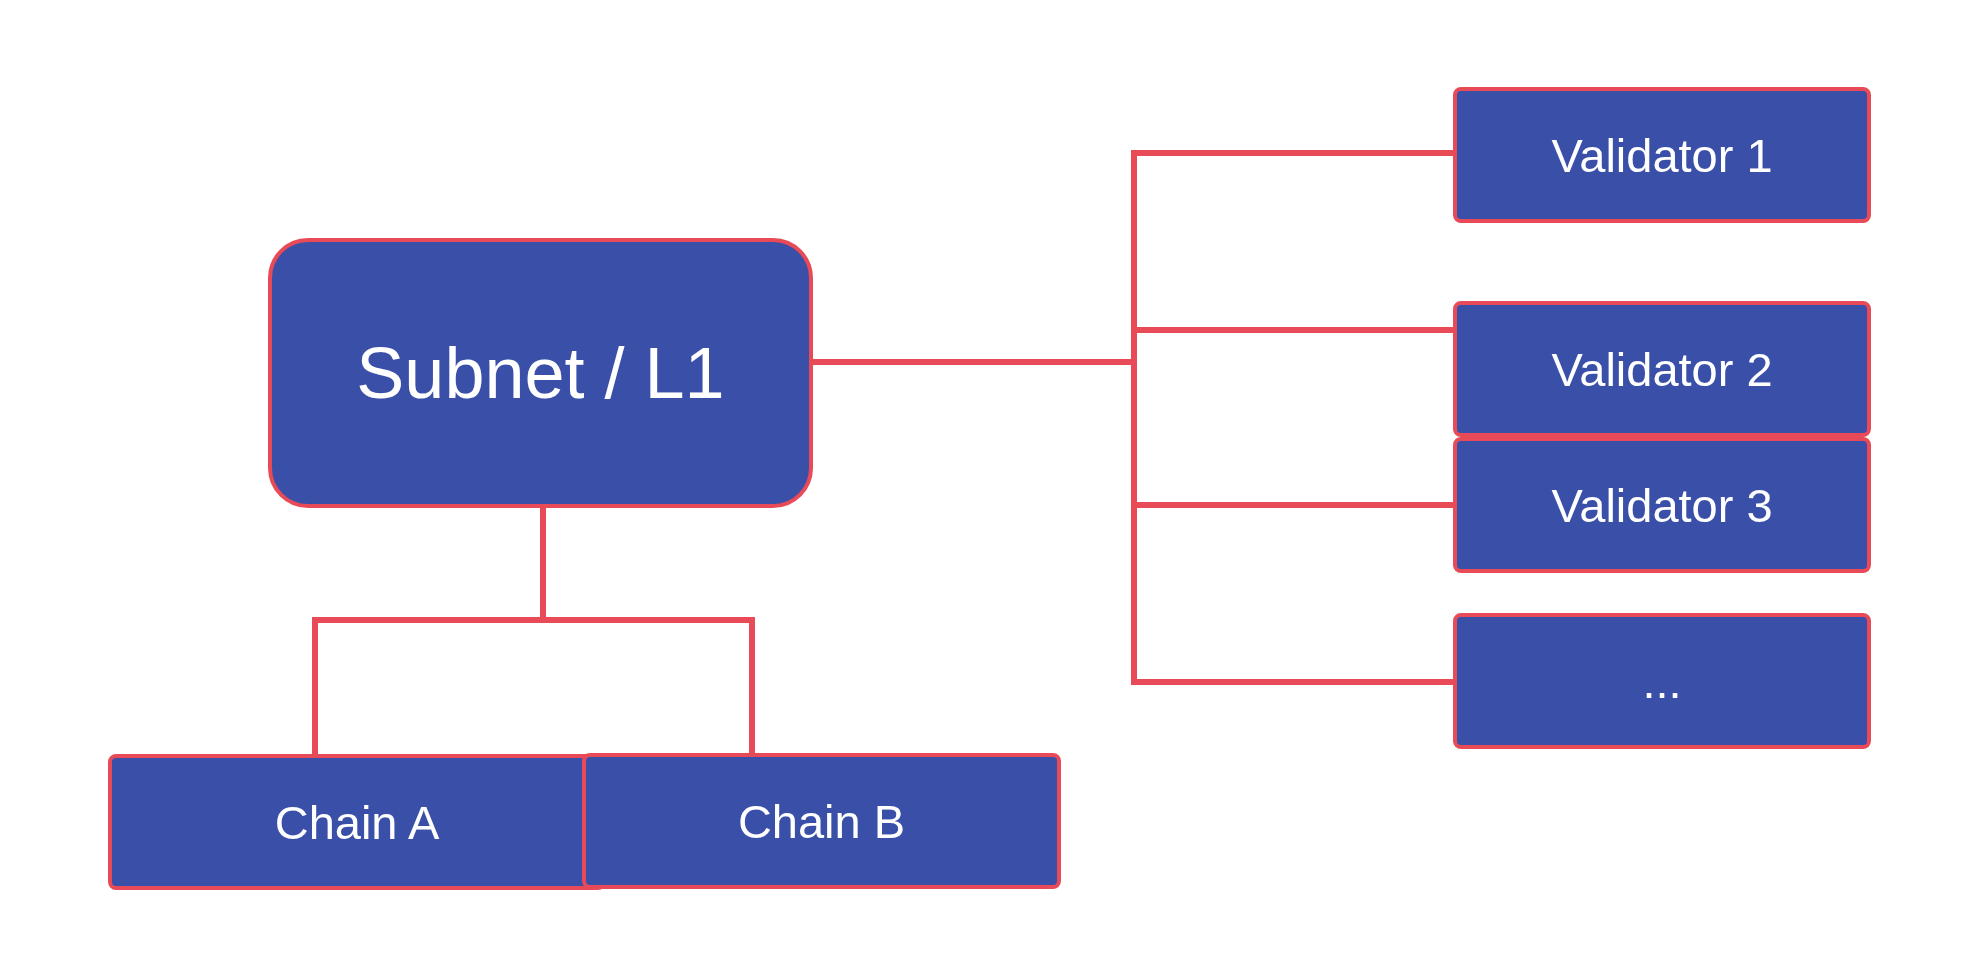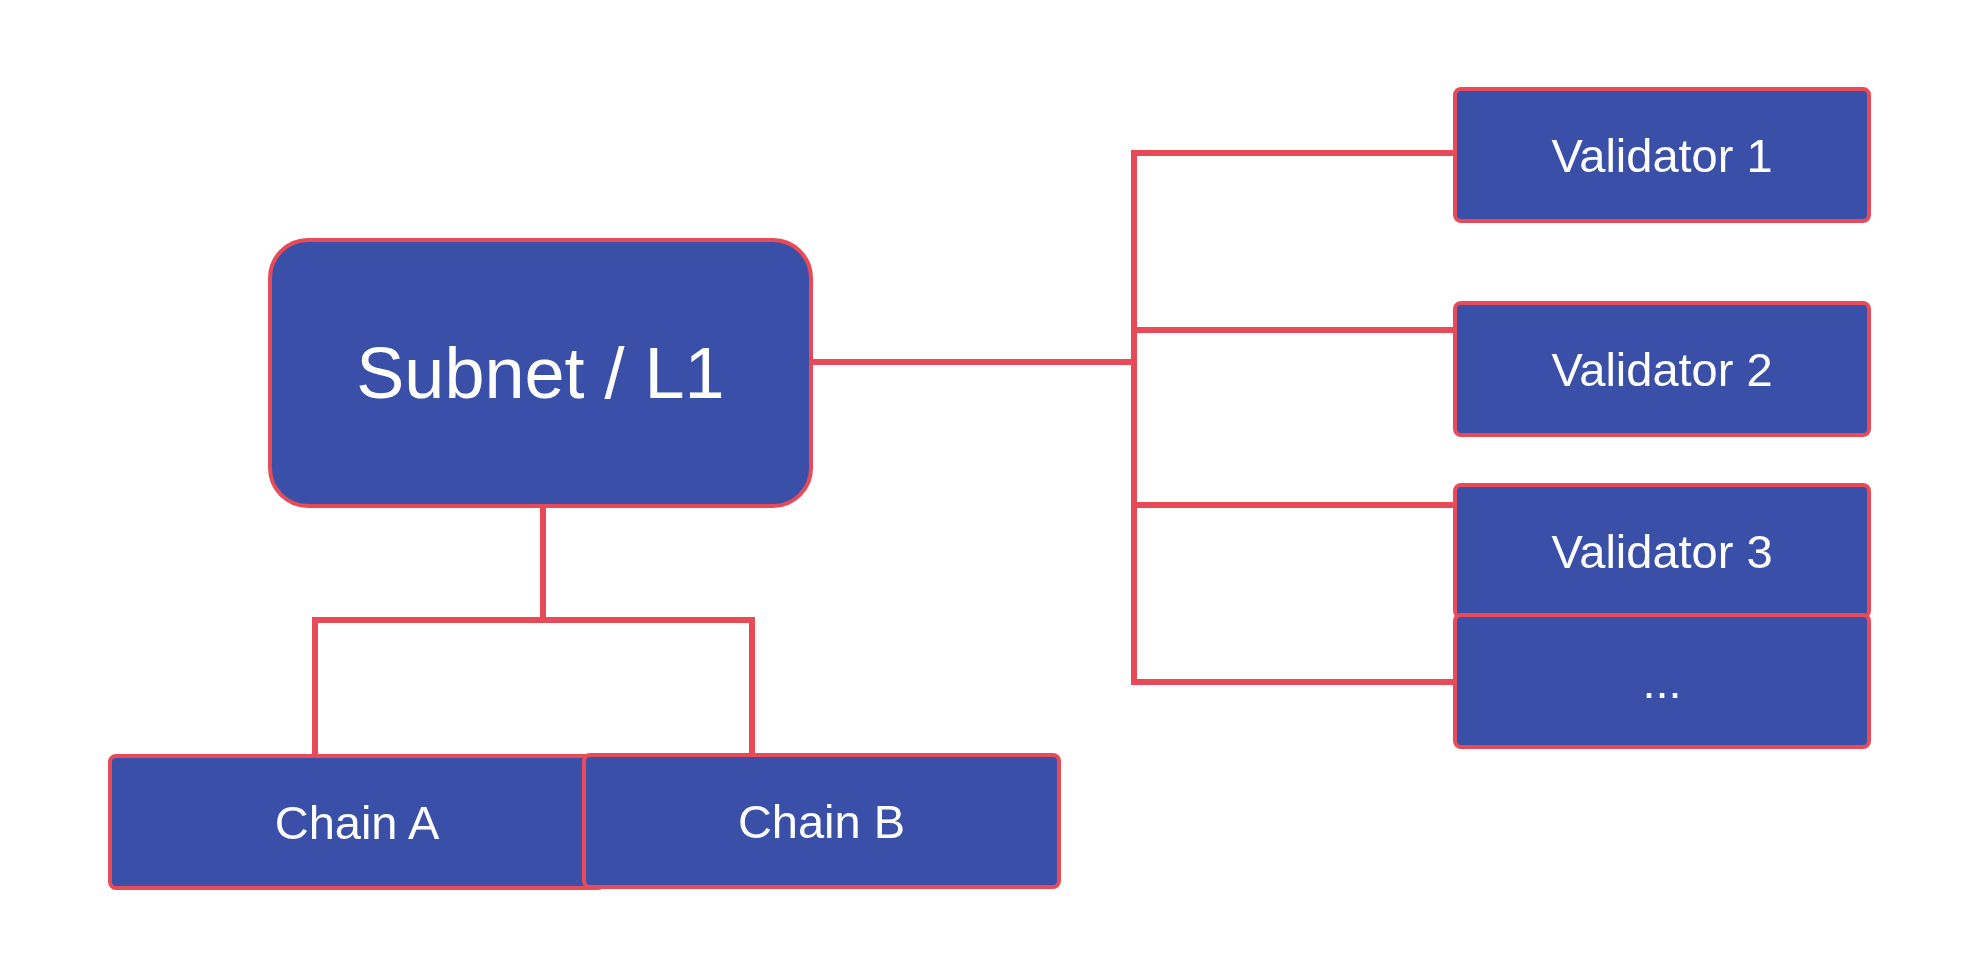--- a/index.html
+++ b/index.html
@@ -59,21 +59,21 @@
     border-radius:40px; font-size:72px;
   }
   .n-small{
     width:418px; height:136px;
     border-radius:8px; font-size:47px;
   }
   .n-chain-a{left:108px; top:754px; width:498px;}
   .n-chain-b{left:582px; top:753px; width:479px;}
   .n-v1{left:1453px; top:87px;}
   .n-v2{left:1453px; top:263px;margin-top:38px;}
-  .n-v3{left:1453px; top:437px;margin-top:46px;}
+  .n-v3{left:1453px; top:437px;}
   .n-v4{left:1453px; top:613px;}
 </style>
 </head>
 <body>
 
 <div class="canvas">
 
   <div class="line h l-main"></div>
   <div class="line v l-trunk"></div>
   <div class="line h l-branch-v1"></div>

